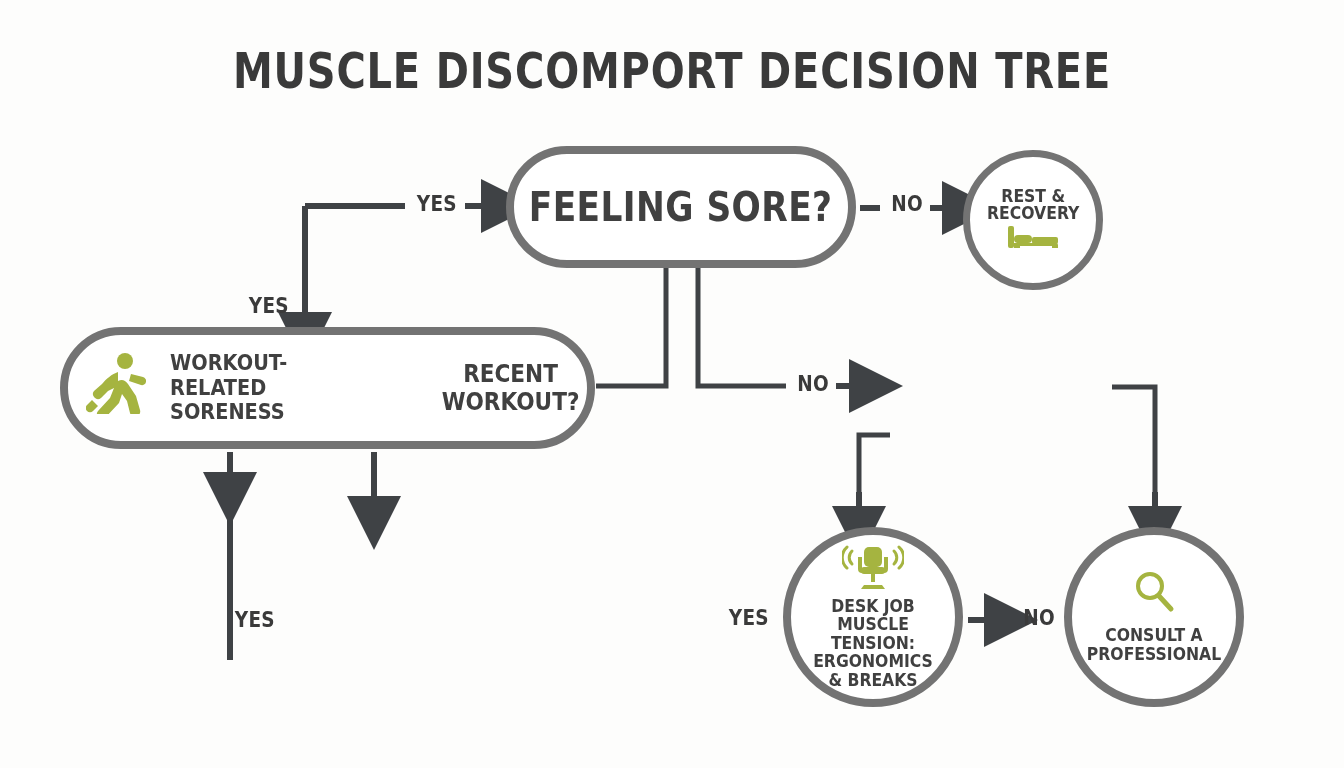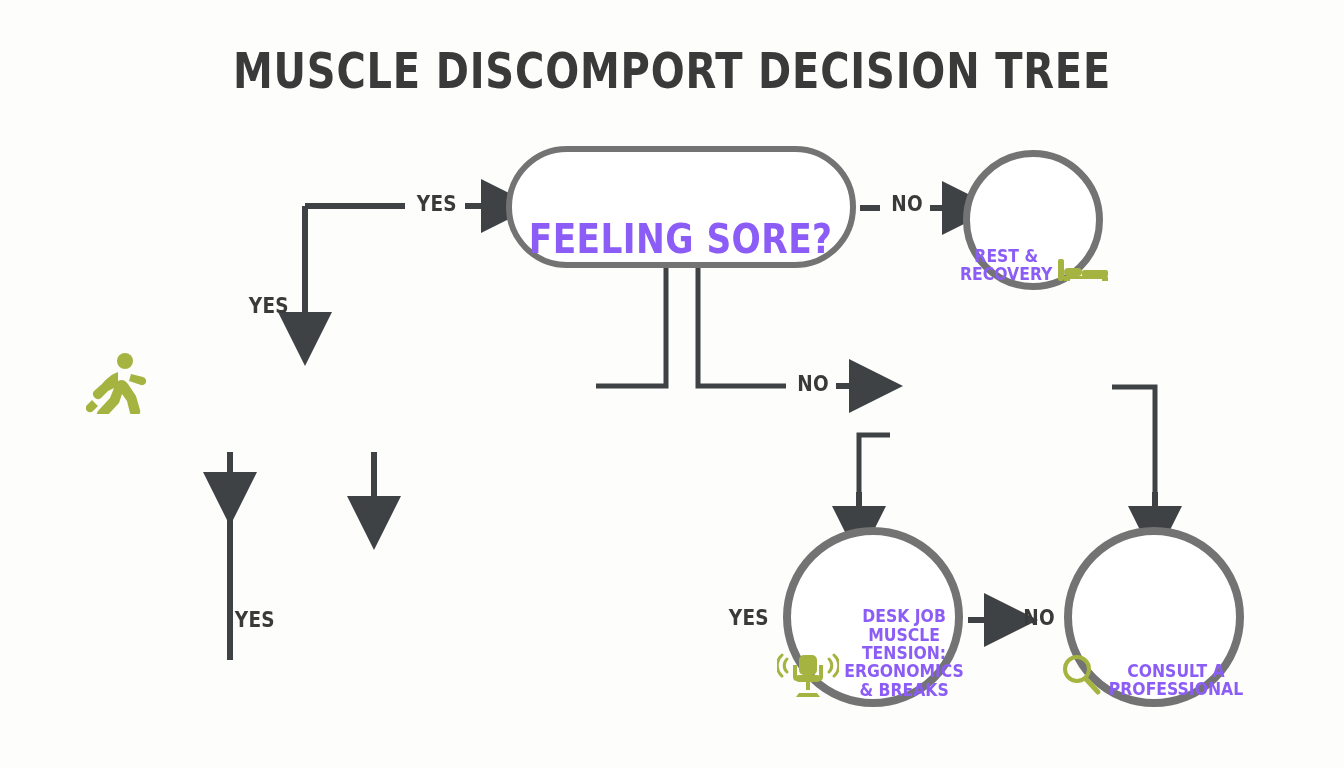--- a/index.html
+++ b/index.html
@@ -41,30 +41,30 @@
     color: #3a3a3a;
     transform: scaleX(0.80);
     transform-origin: 50% 50%;
     white-space: nowrap;
   }
   
   .node {
     position: absolute;
     box-sizing: border-box;
     background: #ffffff;
-    border: 6px solid #737373;
+    border: 8px solid #737373;
     display: flex;
-    align-items: flex-end;
+    align-items: center;
     justify-content: center;
-    color: #8b5cf6;
+    color: #404040;
     font-family: "DejaVu Sans", sans-serif;
     font-weight: bold;
   }
   .pill { border-radius: 999px; }
-  .circle { border-radius: 50%; border-width: 8px; flex-direction: row; }
+  .circle { border-radius: 50%; border-width: 8px; flex-direction: column; }
 
   
   #node-feeling-sore {
     left: 506px; top: 146px; width: 350px; height: 122px;
   }
   #node-feeling-sore .node-label {
     font-size: 40px;
     letter-spacing: 0.5px;
     transform: scaleX(0.86);
     white-space: nowrap;
@@ -255,20 +255,26 @@
     <span class="icon-holder" id="icon-bed">
       <svg width="54" height="26" viewBox="0 0 54 26">
         <rect x="2" y="2" width="6" height="22" rx="2" fill="#a5b440"></rect>
         <rect x="8" y="11" width="18" height="8" rx="4" fill="#a5b440"></rect>
         <path d="M8,19 h42 a2,2 0 0 1 2,2 v3 h-6 v-2 h-32 v2 h-6 z" fill="#a5b440"></path>
         <rect x="26" y="13" width="26" height="7" rx="2" fill="#a5b440"></rect>
       </svg>
     </span>
   </div>
 
+  <div class="node pill" id="node-workout">
+    <span class="label-soreness">WORKOUT-RELATED
+SORENESS</span>
+    <span class="label-recent">RECENT
+WORKOUT?</span>
+  </div>
 
   <span class="icon-holder" id="icon-runner">
     <svg width="60" height="62" viewBox="0 0 60 62">
       <circle cx="39" cy="9" r="8" fill="#a5b440"></circle>
       <path d="M32,20 C26,22 20,27 16,32 l-8,7 a5,5 0 0 0 7,7 l7,-7 l6,-3 l-4,10 l-12,13 a5,5 0 0 0 7,7 l14,-15 l3,-9 l5,7 l3,12 a5,5 0 0 0 10,-3 l-4,-14 l-8,-12 c-3,-4 -6,-5 -10,-3 z" fill="#a5b440"></path>
       <path d="M45,22 l12,3 a4,4 0 0 1 -2,8 l-12,-4 z" fill="#a5b440"></path>
       <path d="M6,48 l-5,5 a4,4 0 0 0 6,6 l5,-5 z" fill="#a5b440"></path>
     </svg>
   </span>
 

